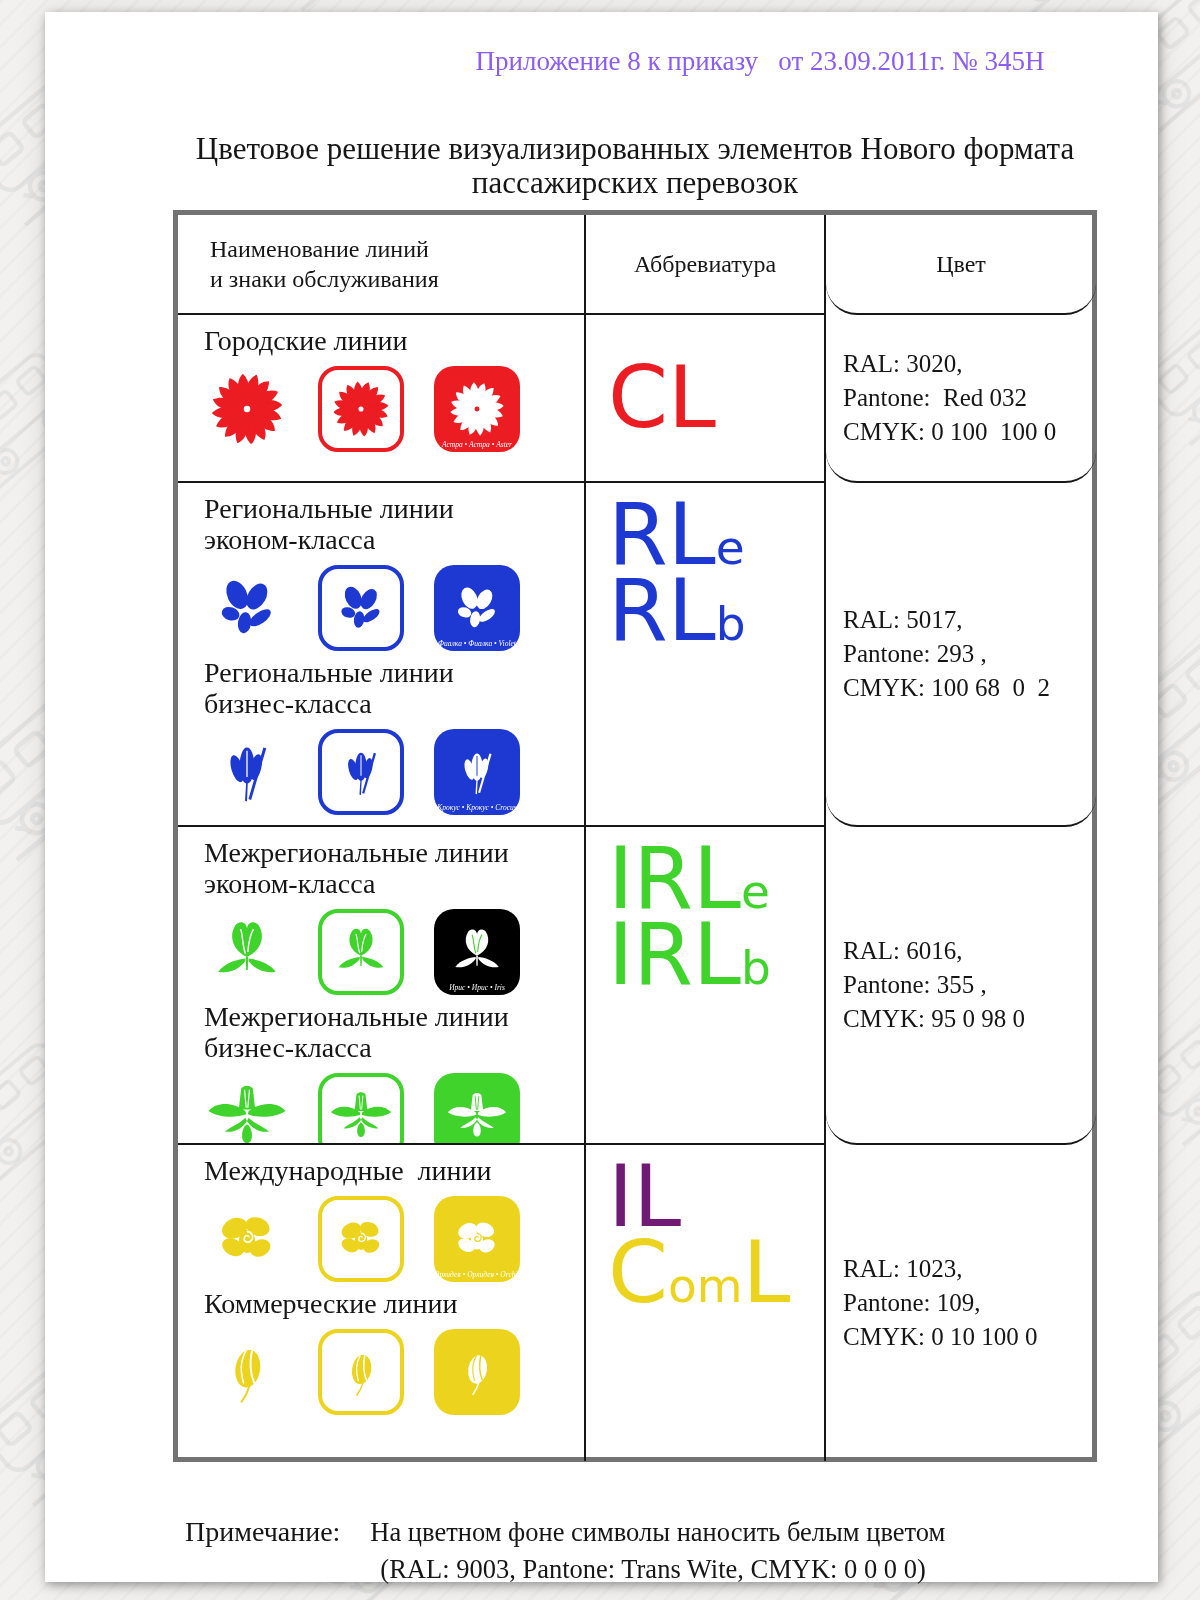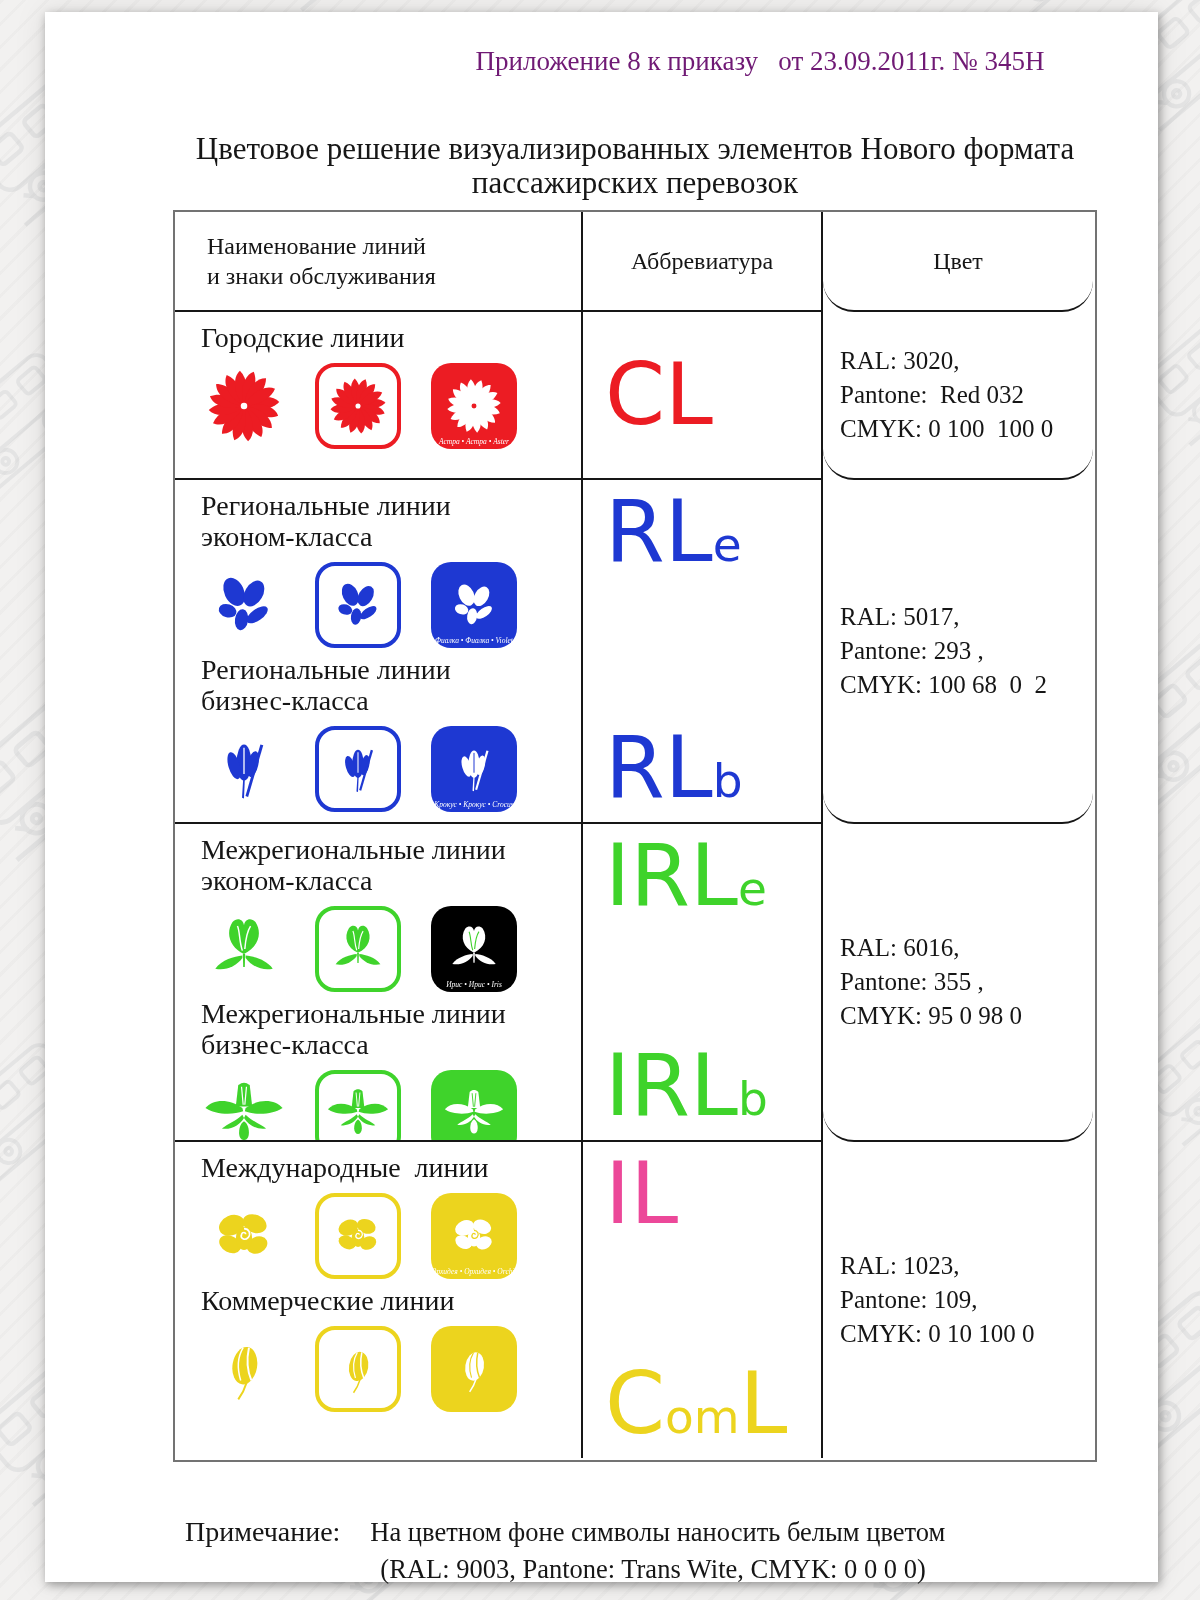--- a/index.html
+++ b/index.html
@@ -4,46 +4,46 @@
 <style>
   html,body{margin:0;padding:0;}
   body{width:1200px;height:1600px;background:#ededed;font-family:"Liberation Serif",serif;}
   .stage{position:relative;width:1200px;height:1600px;overflow:hidden;background:#f2f1f0;}
   .bg-stripes{position:absolute;inset:0;
     background:repeating-linear-gradient(135deg, rgba(0,0,0,0.02) 0 3px, rgba(0,0,0,0) 3px 16px);}
   .bg-doodles{position:absolute;inset:0;}
   .page{position:absolute;left:45px;top:12px;width:1113px;height:1570px;background:#ffffff;
     box-shadow:2px 3px 9px rgba(0,0,0,0.35), 0 0 30px rgba(0,0,0,0.10);}
   .appendix-header{position:absolute;left:400px;top:46px;width:720px;text-align:center;
-    font-size:27px;color:#701a75;white-space:pre;}
+    font-size:27px;color:#8b5cf6;white-space:pre;}
   .doc-title{position:absolute;left:173px;top:132px;width:924px;text-align:center;
     font-size:31px;line-height:34px;color:#161616;}
   
   .color-table{position:absolute;left:173px;top:210px;width:924px;height:1252px;
-    border:2px solid #737373;box-sizing:border-box;display:grid;
+    border:5px solid #737373;box-sizing:border-box;display:grid;
     grid-template-columns:408px 240px 270px;grid-template-rows:100px 168px 344px 318px 316px;background:#fff;}
   .cell{box-sizing:border-box;border-right:2px solid #161616;border-bottom:2px solid #161616;overflow:hidden;}
   .cell.last-col{border-right:none;border-radius:31px;}
   .cell.last-row{border-bottom:none;}
   .hcell{display:flex;align-items:center;font-size:24px;color:#161616;}
   .hcell.center{justify-content:center;text-align:center;}
   .hcell .twolines{padding-left:32px;line-height:30px;}
   .name-cell{padding:10px 0 12px 26px;}
   .group{margin-bottom:6px;}
   .glabel{font-size:28px;line-height:31px;color:#161616;white-space:pre;}
   .icons{display:flex;align-items:center;gap:30px;margin-top:10px;margin-left:2px;}
   .sq{width:86px;height:86px;border-radius:20px;display:flex;align-items:center;justify-content:center;
     box-sizing:border-box;position:relative;flex:0 0 auto;}
   .sq.outline{border:4px solid currentColor;background:#fff;}
   .sq.filled{color:#fff;}
   .caption{position:absolute;left:0;right:0;bottom:3px;text-align:center;font-size:7.5px;
     font-style:italic;color:#ffffff;font-family:"Liberation Serif",serif;white-space:nowrap;}
   .abbr-cell{display:flex;flex-direction:column;justify-content:center;align-items:flex-start;
     padding-left:22px;}
-  .abbr-cell.two{justify-content:space-between;padding-top:14px;padding-bottom:16px;}
+  .abbr-cell.two{justify-content:flex-start;padding-top:14px;padding-bottom:16px;}
   .abbr{font-family:"DejaVu Sans","Liberation Sans",sans-serif;line-height:0.88;white-space:nowrap;}
   .abbr .big{font-size:86px;}
   .abbr .small{font-size:47px;}
   .colr-cell{display:flex;flex-direction:column;justify-content:center;padding-left:17px;
     font-size:25px;line-height:34px;color:#161616;white-space:pre;}
   .note{position:absolute;left:185px;top:1478px;display:flex;align-items:flex-start;margin-top:36px;}
   .note-label{font-size:28px;color:#161616;margin-right:30px;margin-top:2px;}
   .note-text{font-size:26.5px;line-height:37px;color:#161616;}
   .note-text .l2{padding-left:10px;}
   svg{display:block;}
@@ -422,21 +422,21 @@
                   <path d="M6 -26 C3 -12 4 2 9 14" stroke="#ecd41e" stroke-width="2.4" fill="none"></path>
                   <path d="M-4 14 C-9 -2 -7 -16 -1 -26" stroke="#ecd41e" stroke-width="1.8" fill="none"></path>
                   <path d="M3 17 C1 24 -2 30 -7 37" stroke="#ffffff" stroke-width="2.4" fill="none"></path>
                 </g>
               </svg>
             </div>
           </div>
         </div>
       </div>
       <div class="cell abbr-cell two last-row">
-        <div class="abbr" style="color: #ec4899;"><span class="big">IL</span></div>
+        <div class="abbr" style="color: #701a75;"><span class="big">IL</span></div>
         <div class="abbr" style="color: rgb(236, 212, 30);"><span class="big">C</span><span class="small">om</span><span class="big">L</span></div>
       </div>
       <div class="cell colr-cell last-col last-row"><div>RAL: 1023,</div><div>Pantone: 109,</div><div>CMYK: 0 10 100 0</div></div>
     </div>
 
   <div class="note">
     <div class="note-label">Примечание:</div>
     <div class="note-text">
       <div>На цветном фоне символы наносить белым цветом</div>
       <div class="l2">(RAL: 9003, Pantone: Trans Wite, CMYK: 0 0 0 0)</div>

